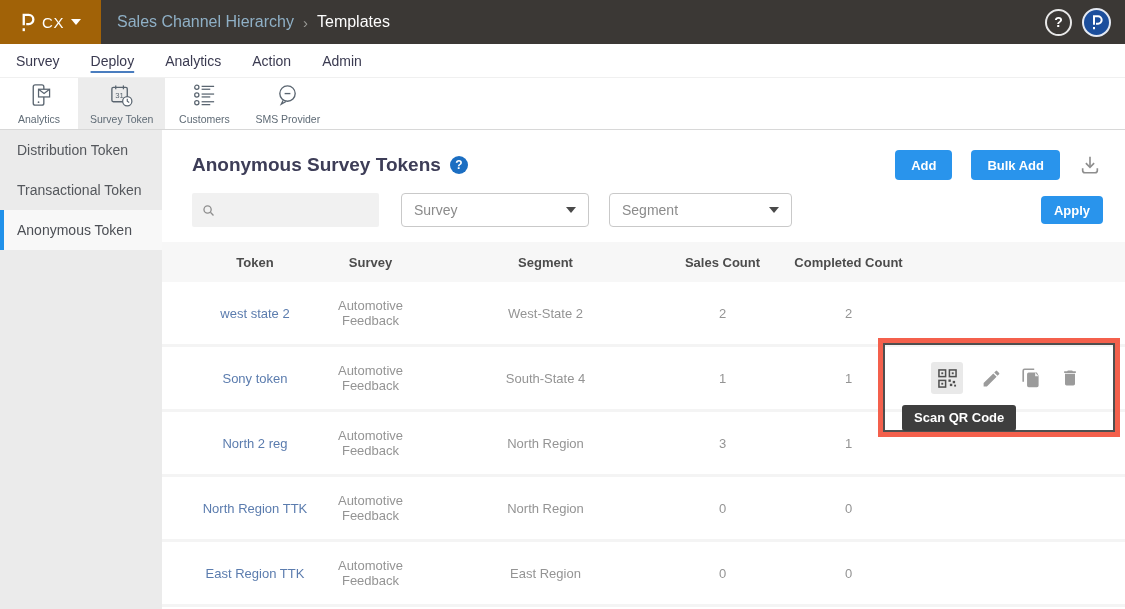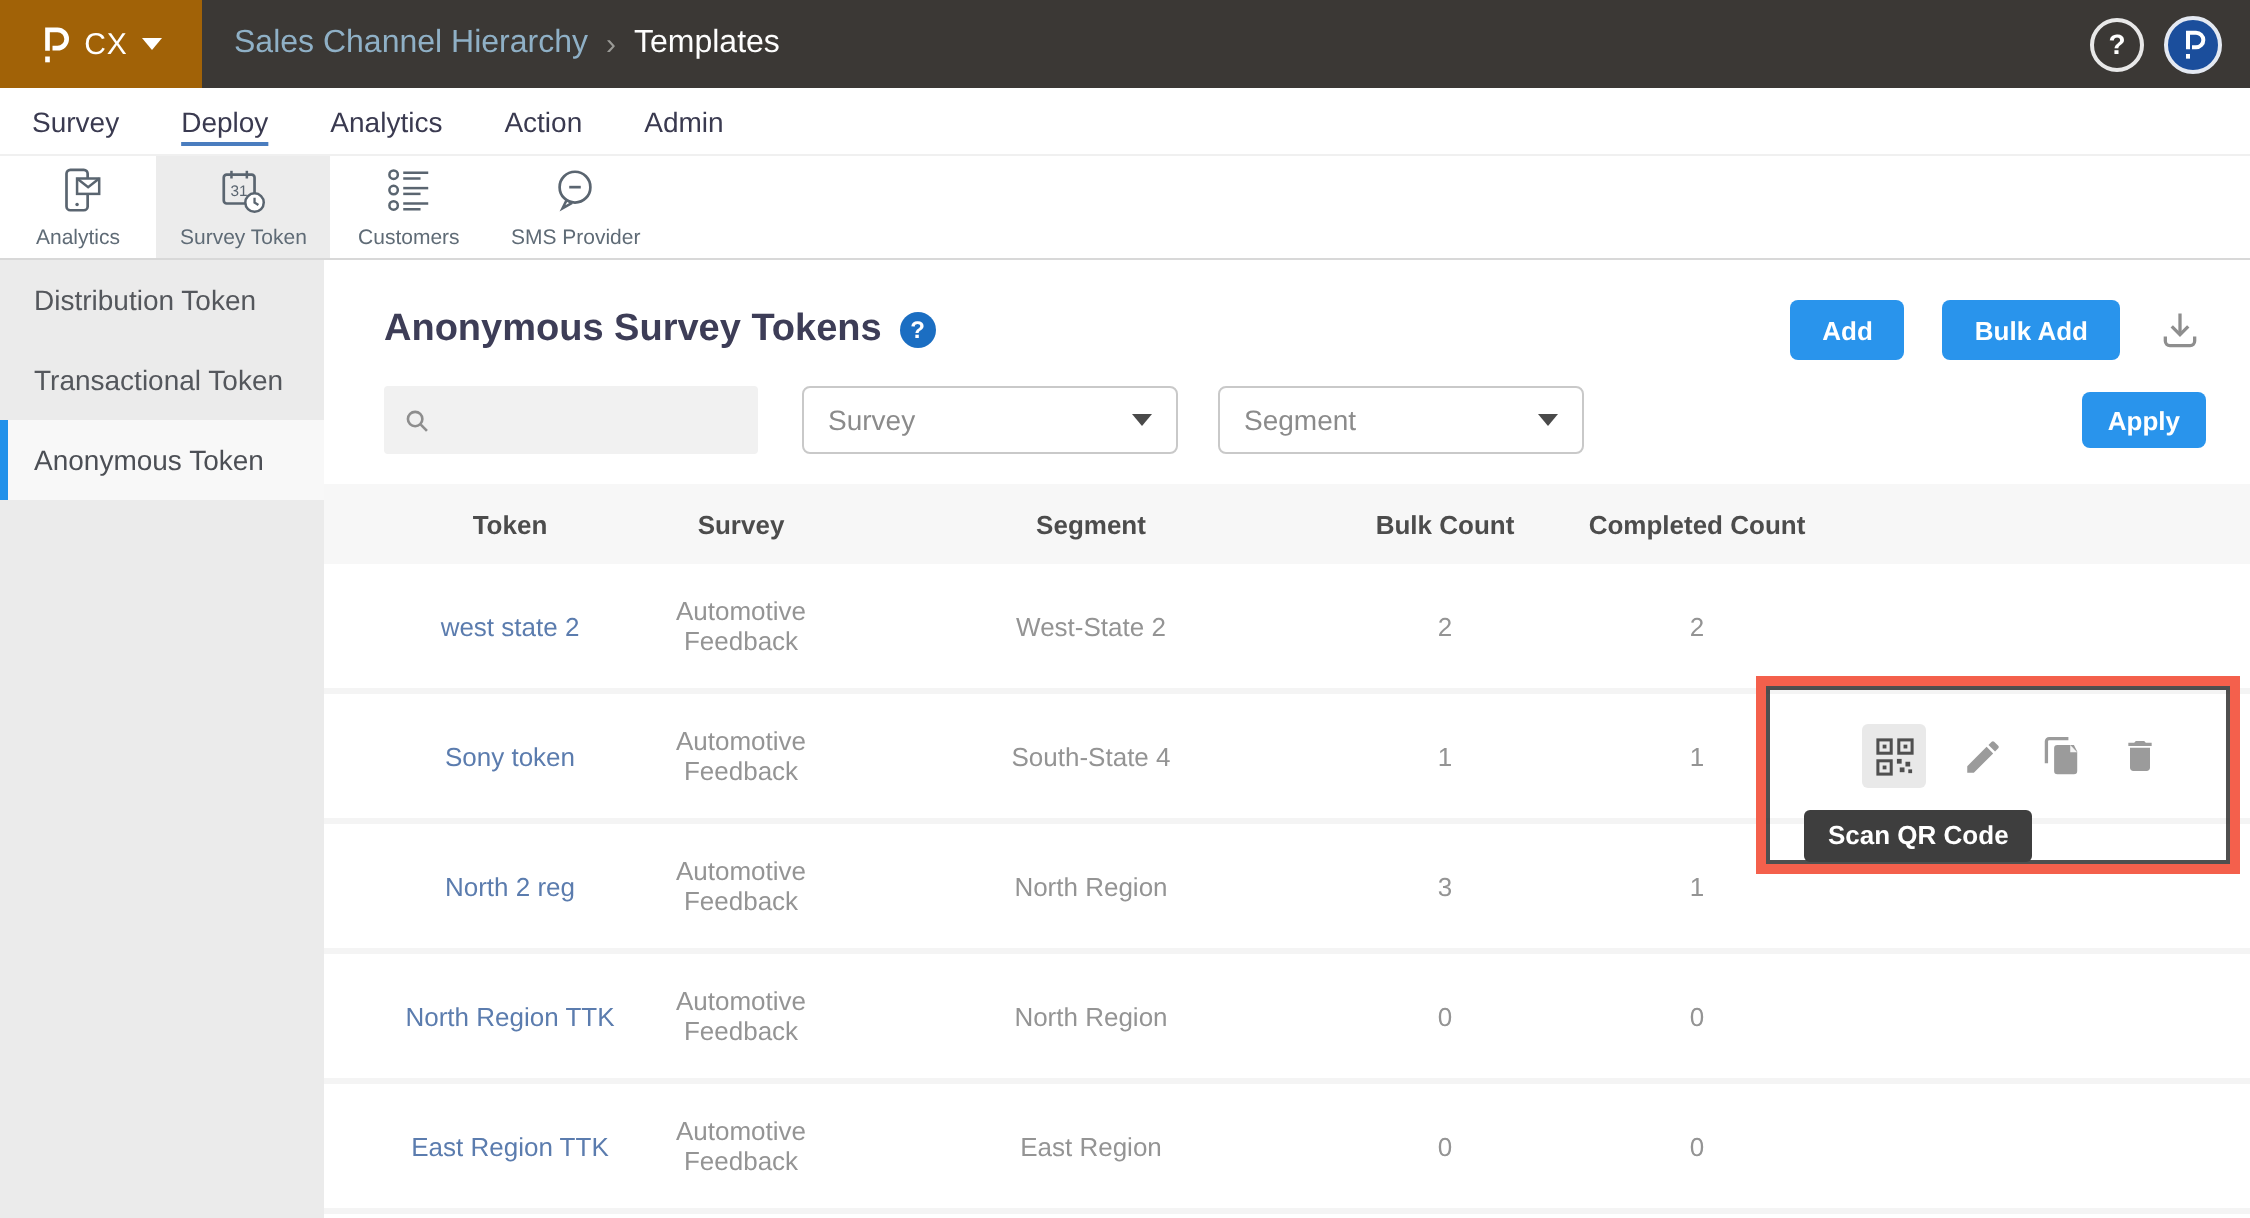--- a/index.html
+++ b/index.html
@@ -197,21 +197,21 @@
           <span class="dd-caret"></span>
         </div>
         <button class="btn btn-apply">Apply</button>
       </div>
 
       <div class="table">
         <div class="t-header">
           <div class="th">Token</div>
           <div class="th">Survey</div>
           <div class="th">Segment</div>
-          <div class="th">Bulk Count</div>
+          <div class="th">Sales Count</div>
           <div class="th">Completed Count</div>
           <div class="th"></div>
         </div>
 
         <div class="t-row">
           <div class="td token">west state 2</div>
           <div class="td">Automotive Feedback</div>
           <div class="td">West-State 2</div>
           <div class="td">2</div>
           <div class="td">2</div>

